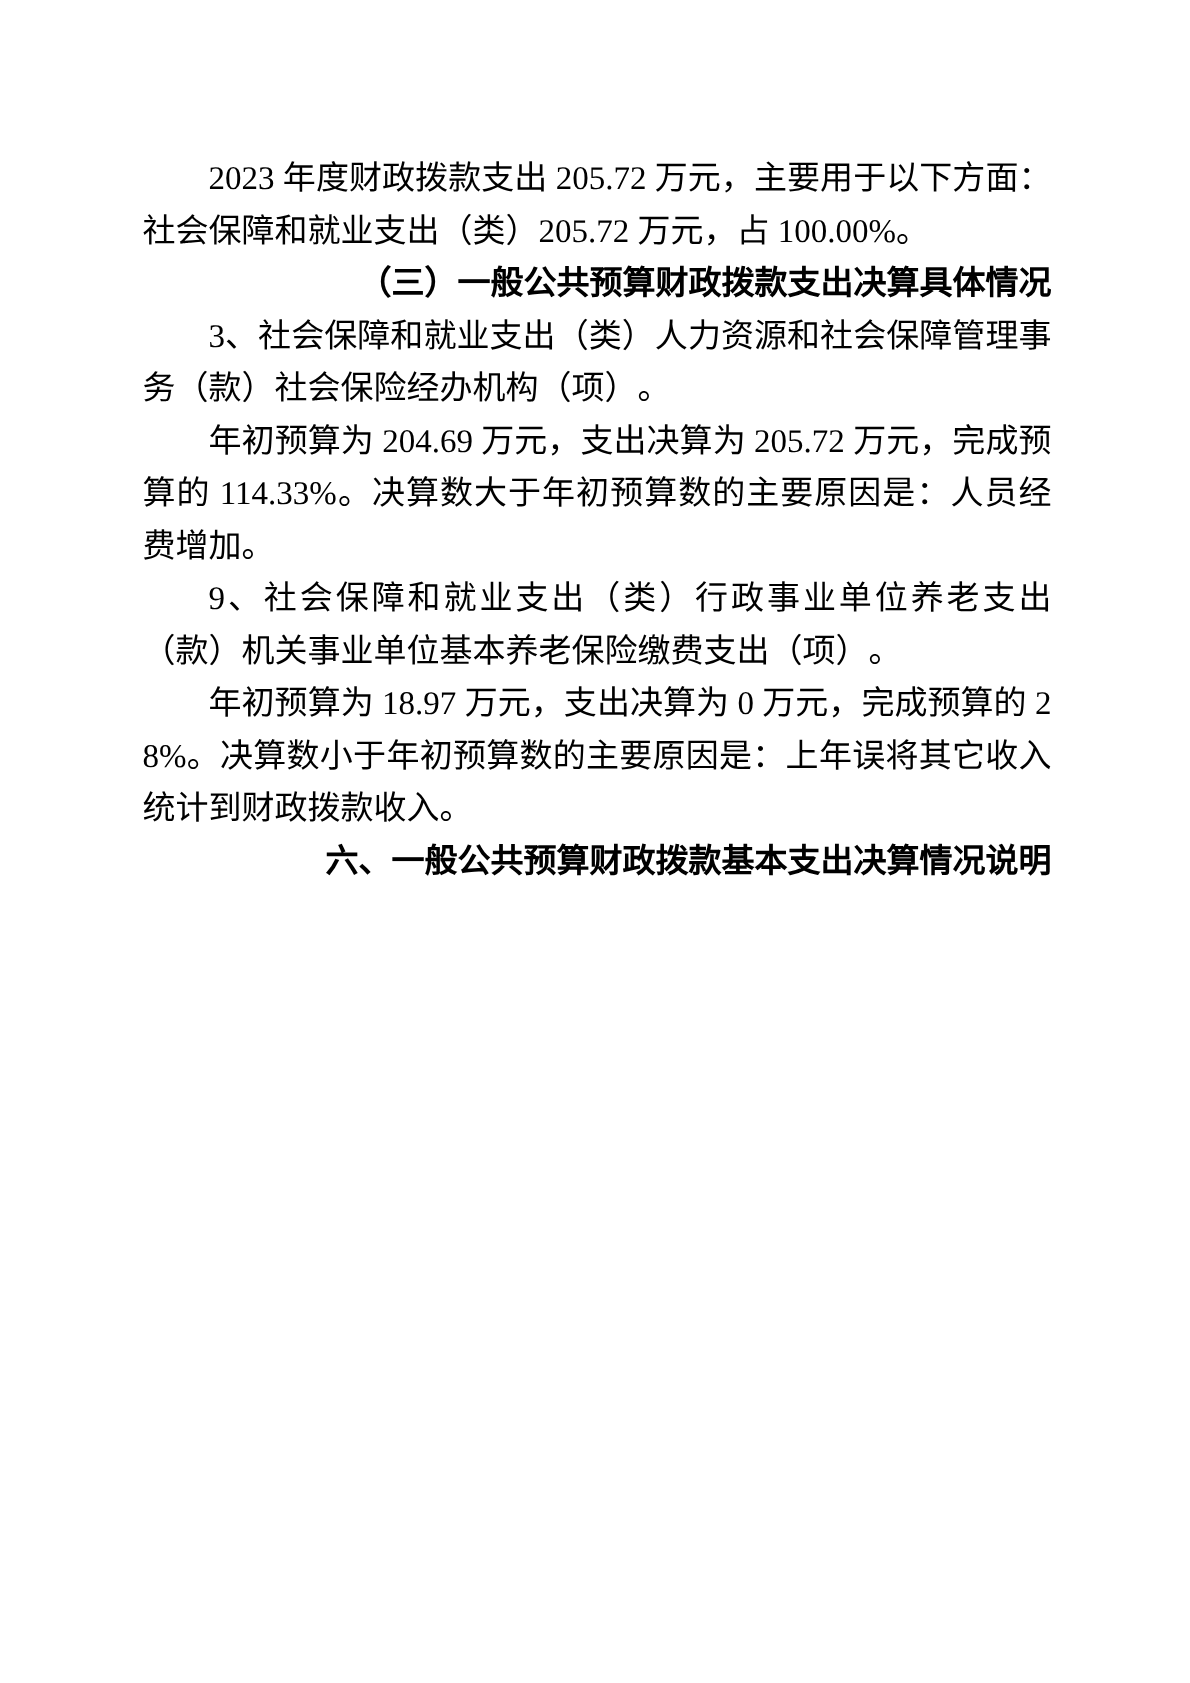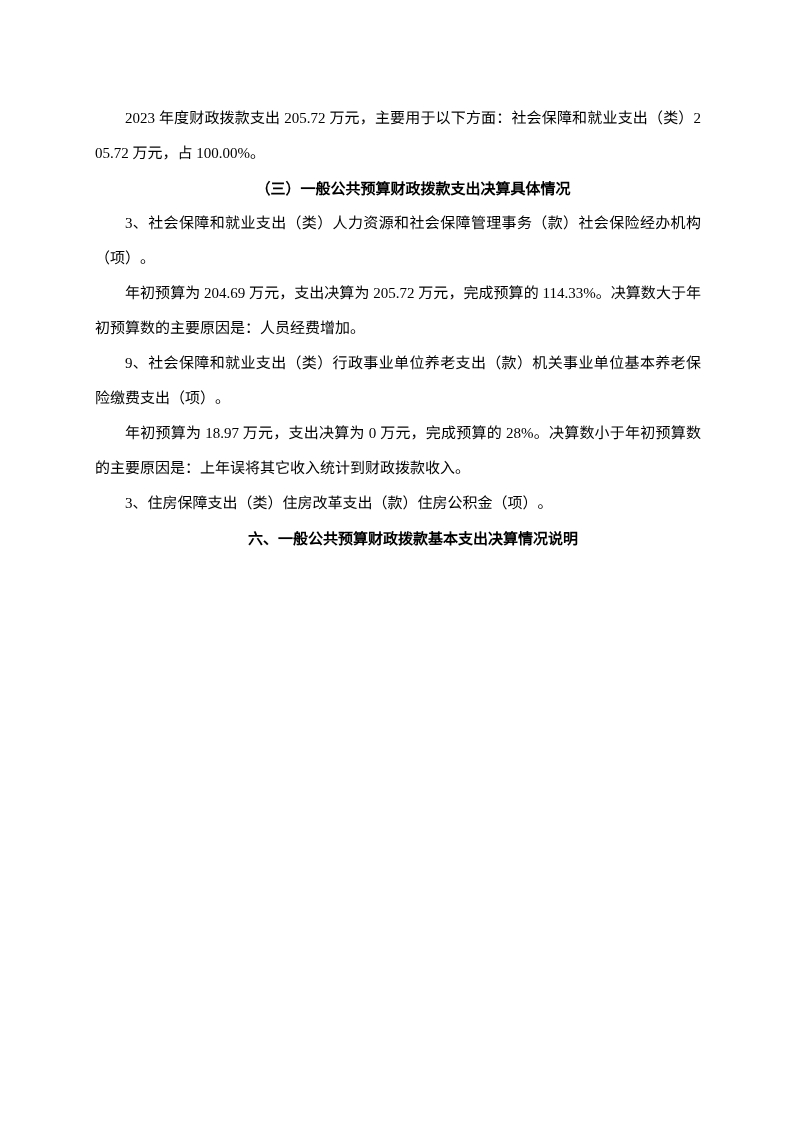--- a/index.html
+++ b/index.html
@@ -19,40 +19,39 @@
     position: absolute;
     left: 95px;
     top: 101px;
     width: 606px;
   }
   .para {
     margin: 0;
     padding: 0;
     color: #000000;
     font-family: "Liberation Serif", "DejaVu Serif", serif;
-    font-size: 15px;
+    font-size: 22px;
     line-height: 35px;
     text-align: justify;
     text-indent: 2em;
     text-spacing-trim: space-all;
     word-break: break-all;
   }
   .heading {
     font-family: "Liberation Sans", "DejaVu Sans", sans-serif;
     font-weight: 700;
-    text-align: center;
+    text-align: right;
   }
 </style>
 </head>
 <body>
 
 <div class="page">
   <div class="content">
     <p class="para">2023 年度财政拨款支出 205.72 万元，主要用于以下方面：社会保障和就业支出（类）205.72 万元，占 100.00%。</p>
     <p class="para heading">（三）一般公共预算财政拨款支出决算具体情况</p>
     <p class="para">3、社会保障和就业支出（类）人力资源和社会保障管理事务（款）社会保险经办机构（项）。</p>
     <p class="para">年初预算为 204.69 万元，支出决算为 205.72 万元，完成预算的 114.33%。决算数大于年初预算数的主要原因是：人员经费增加。</p>
     <p class="para">9、社会保障和就业支出（类）行政事业单位养老支出（款）机关事业单位基本养老保险缴费支出（项）。</p>
     <p class="para">年初预算为 18.97 万元，支出决算为 0 万元，完成预算的 28%。决算数小于年初预算数的主要原因是：上年误将其它收入统计到财政拨款收入。</p>
-    <p class="para">3、住房保障支出（类）住房改革支出（款）住房公积金（项）。</p>
     <p class="para heading">六、一般公共预算财政拨款基本支出决算情况说明</p>
   </div>
 </div>
 
 </body></html>

